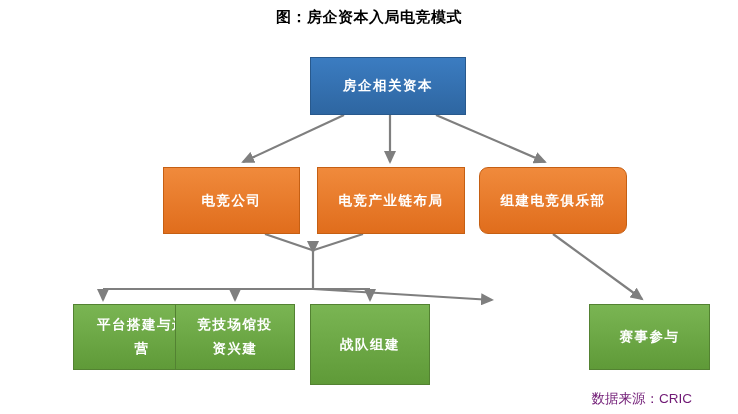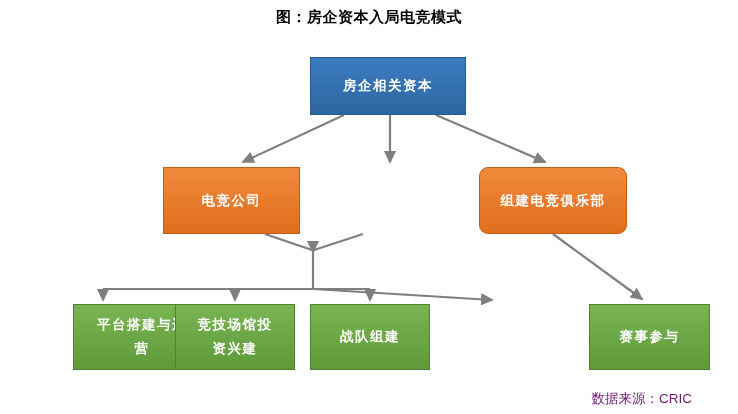--- a/index.html
+++ b/index.html
@@ -85,31 +85,34 @@
     </g>
   </svg>
 
   <div class="node root" style="left:310px; top:57px; width:156px; height:58px;">
     <span>房企相关资本</span>
   </div>
 
   <div class="node mid" style="left:163px; top:167px; width:137px; height:67px;">
     <span>电竞公司</span>
   </div>
+  <div class="node mid" style="left:317px; top:167px; width:148px; height:67px;">
+    <span>电竞产业链布局</span>
+  </div>
   <div class="node mid" style="left:479px; top:167px; width:148px; height:67px;border-radius:9px;">
     <span>组建电竞俱乐部</span>
   </div>
 
   <div class="node leaf" style="left:45px; top:304px; width:138px; height:66px;margin-left:28px;">
     <span>平台搭建与运营</span>
   </div>
   <div class="node leaf" style="left:175px; top:304px; width:120px; height:66px;">
     <span>竞技场馆投资兴建</span>
   </div>
-  <div class="node leaf" style="left:310px; top:304px; width:120px; height:66px;">
+  <div class="node leaf" style="left:310px; top:304px; width:120px; height:81px;">
     <span>战队组建</span>
   </div>
   <div class="node leaf" style="left:589px; top:304px; width:121px; height:66px;">
     <span>赛事参与</span>
   </div>
 
   <div class="source-note">数据来源：CRIC</div>
 
 </div>
 

